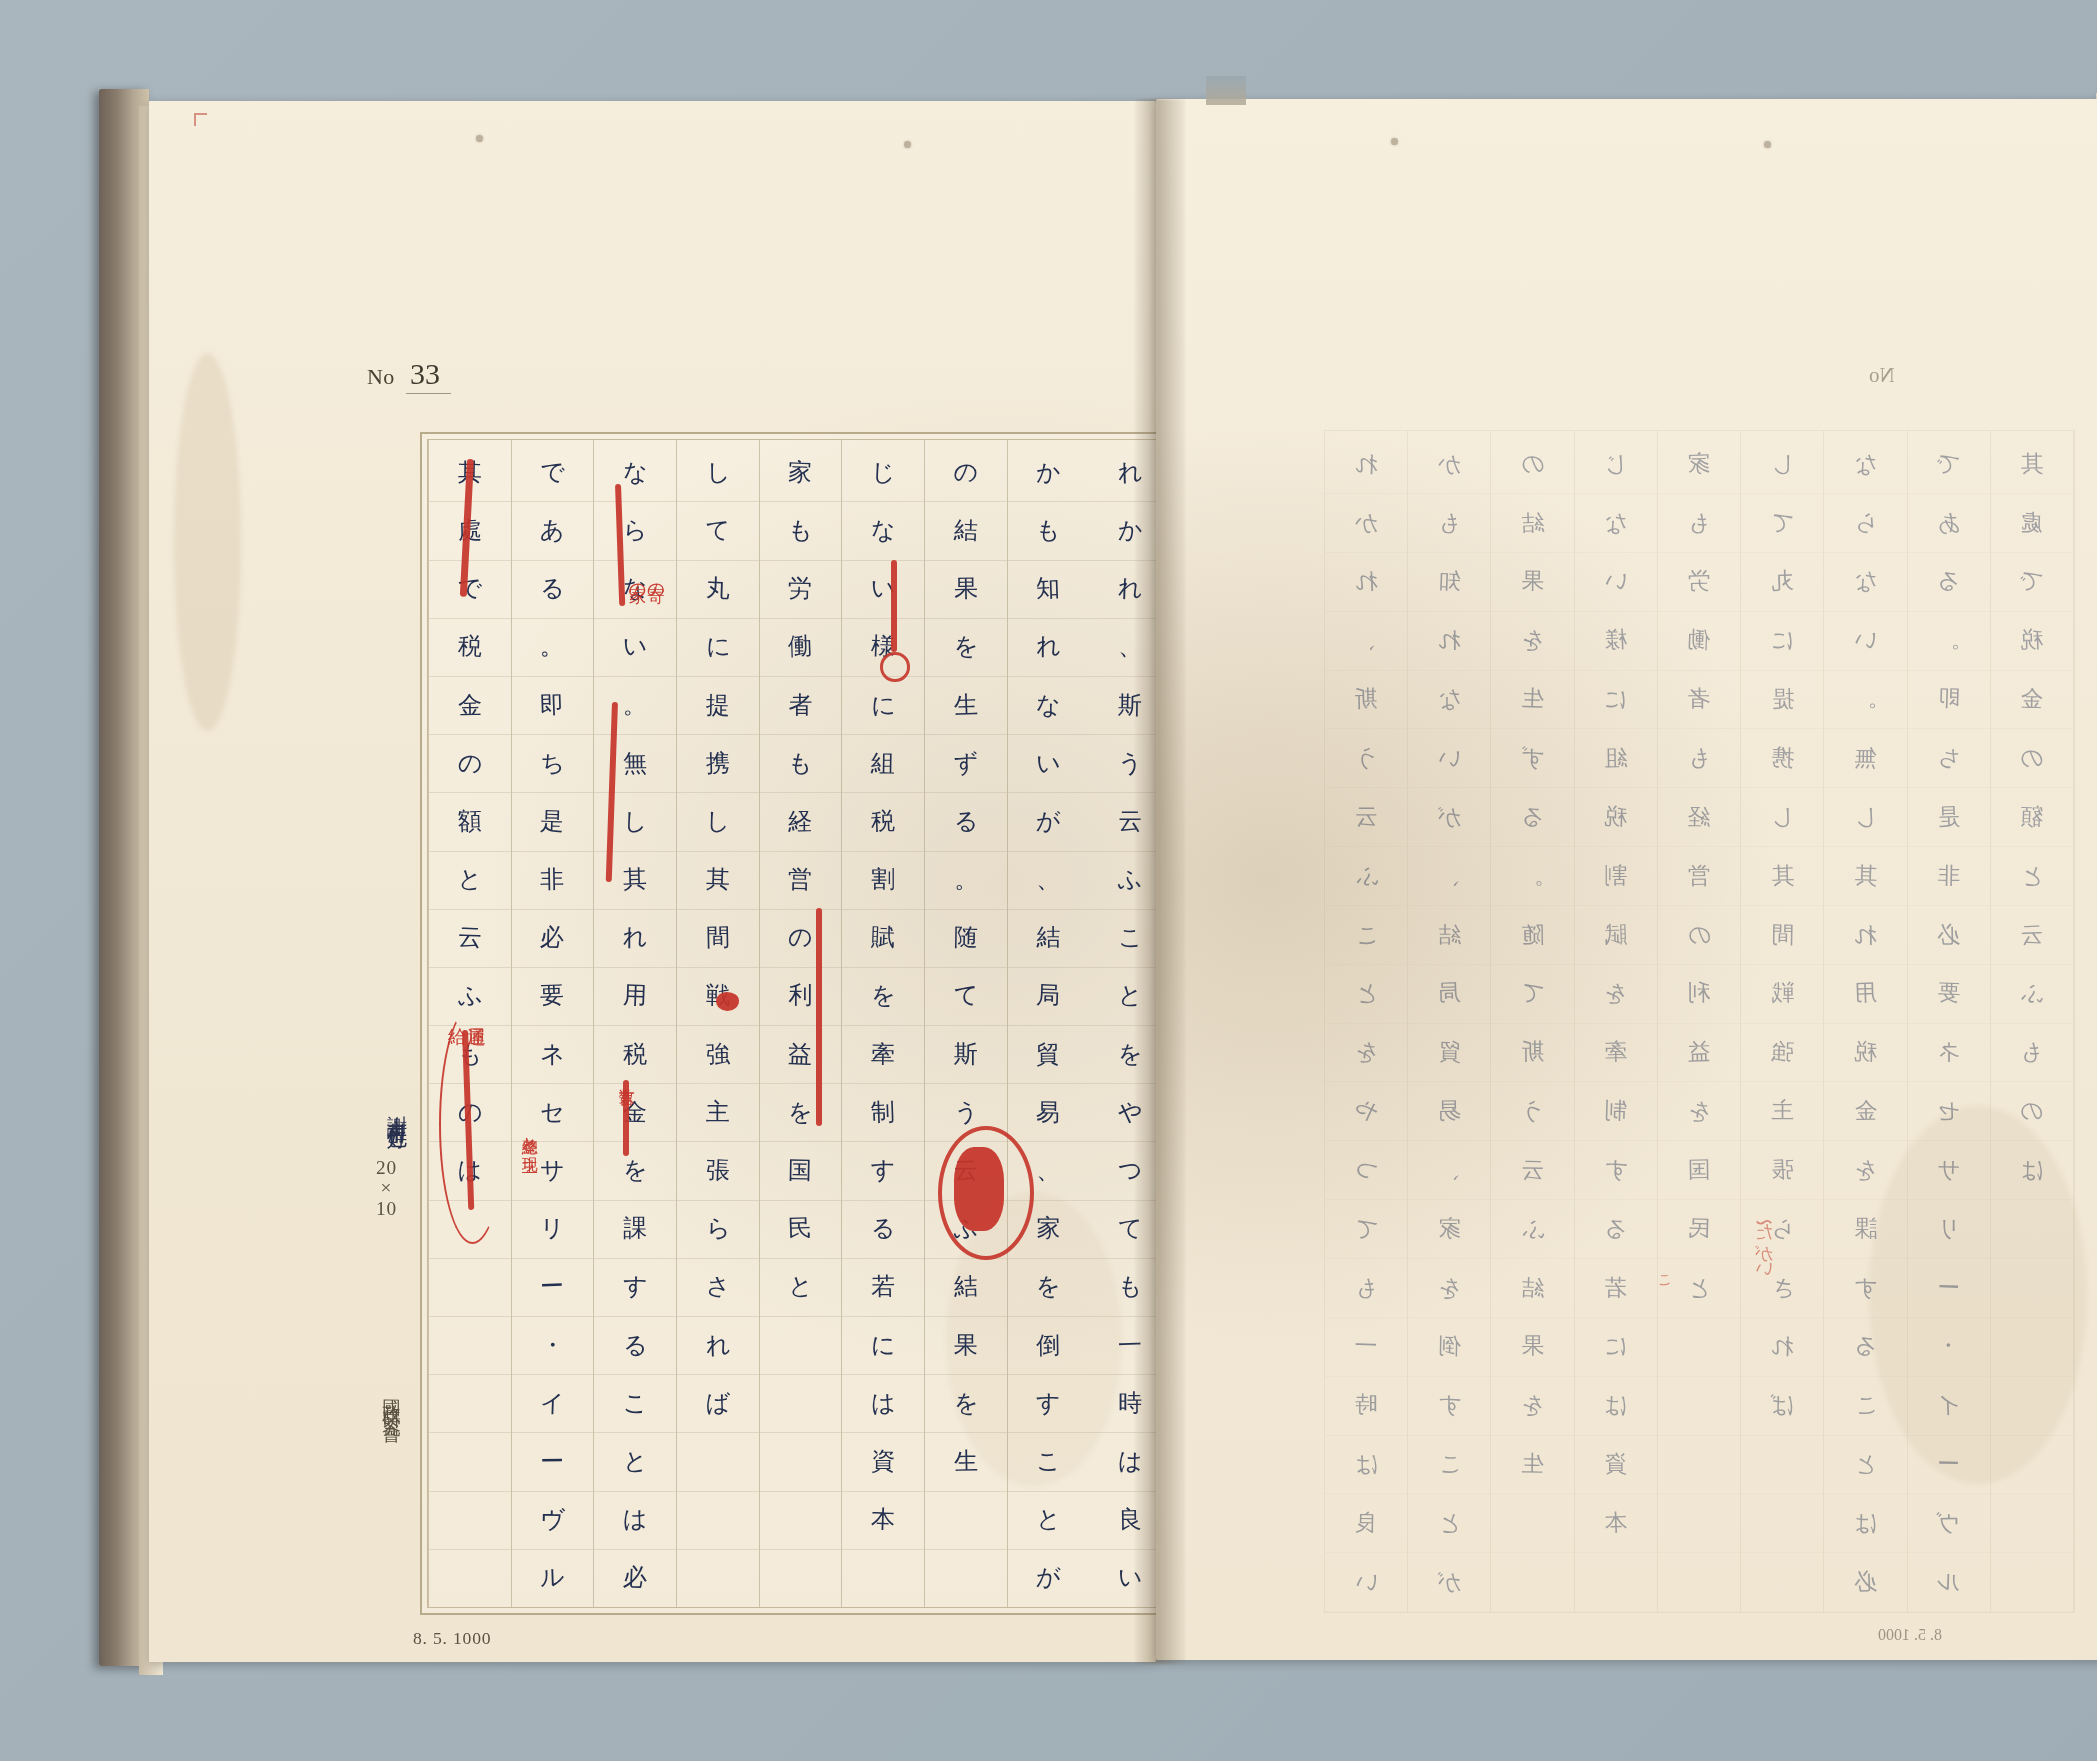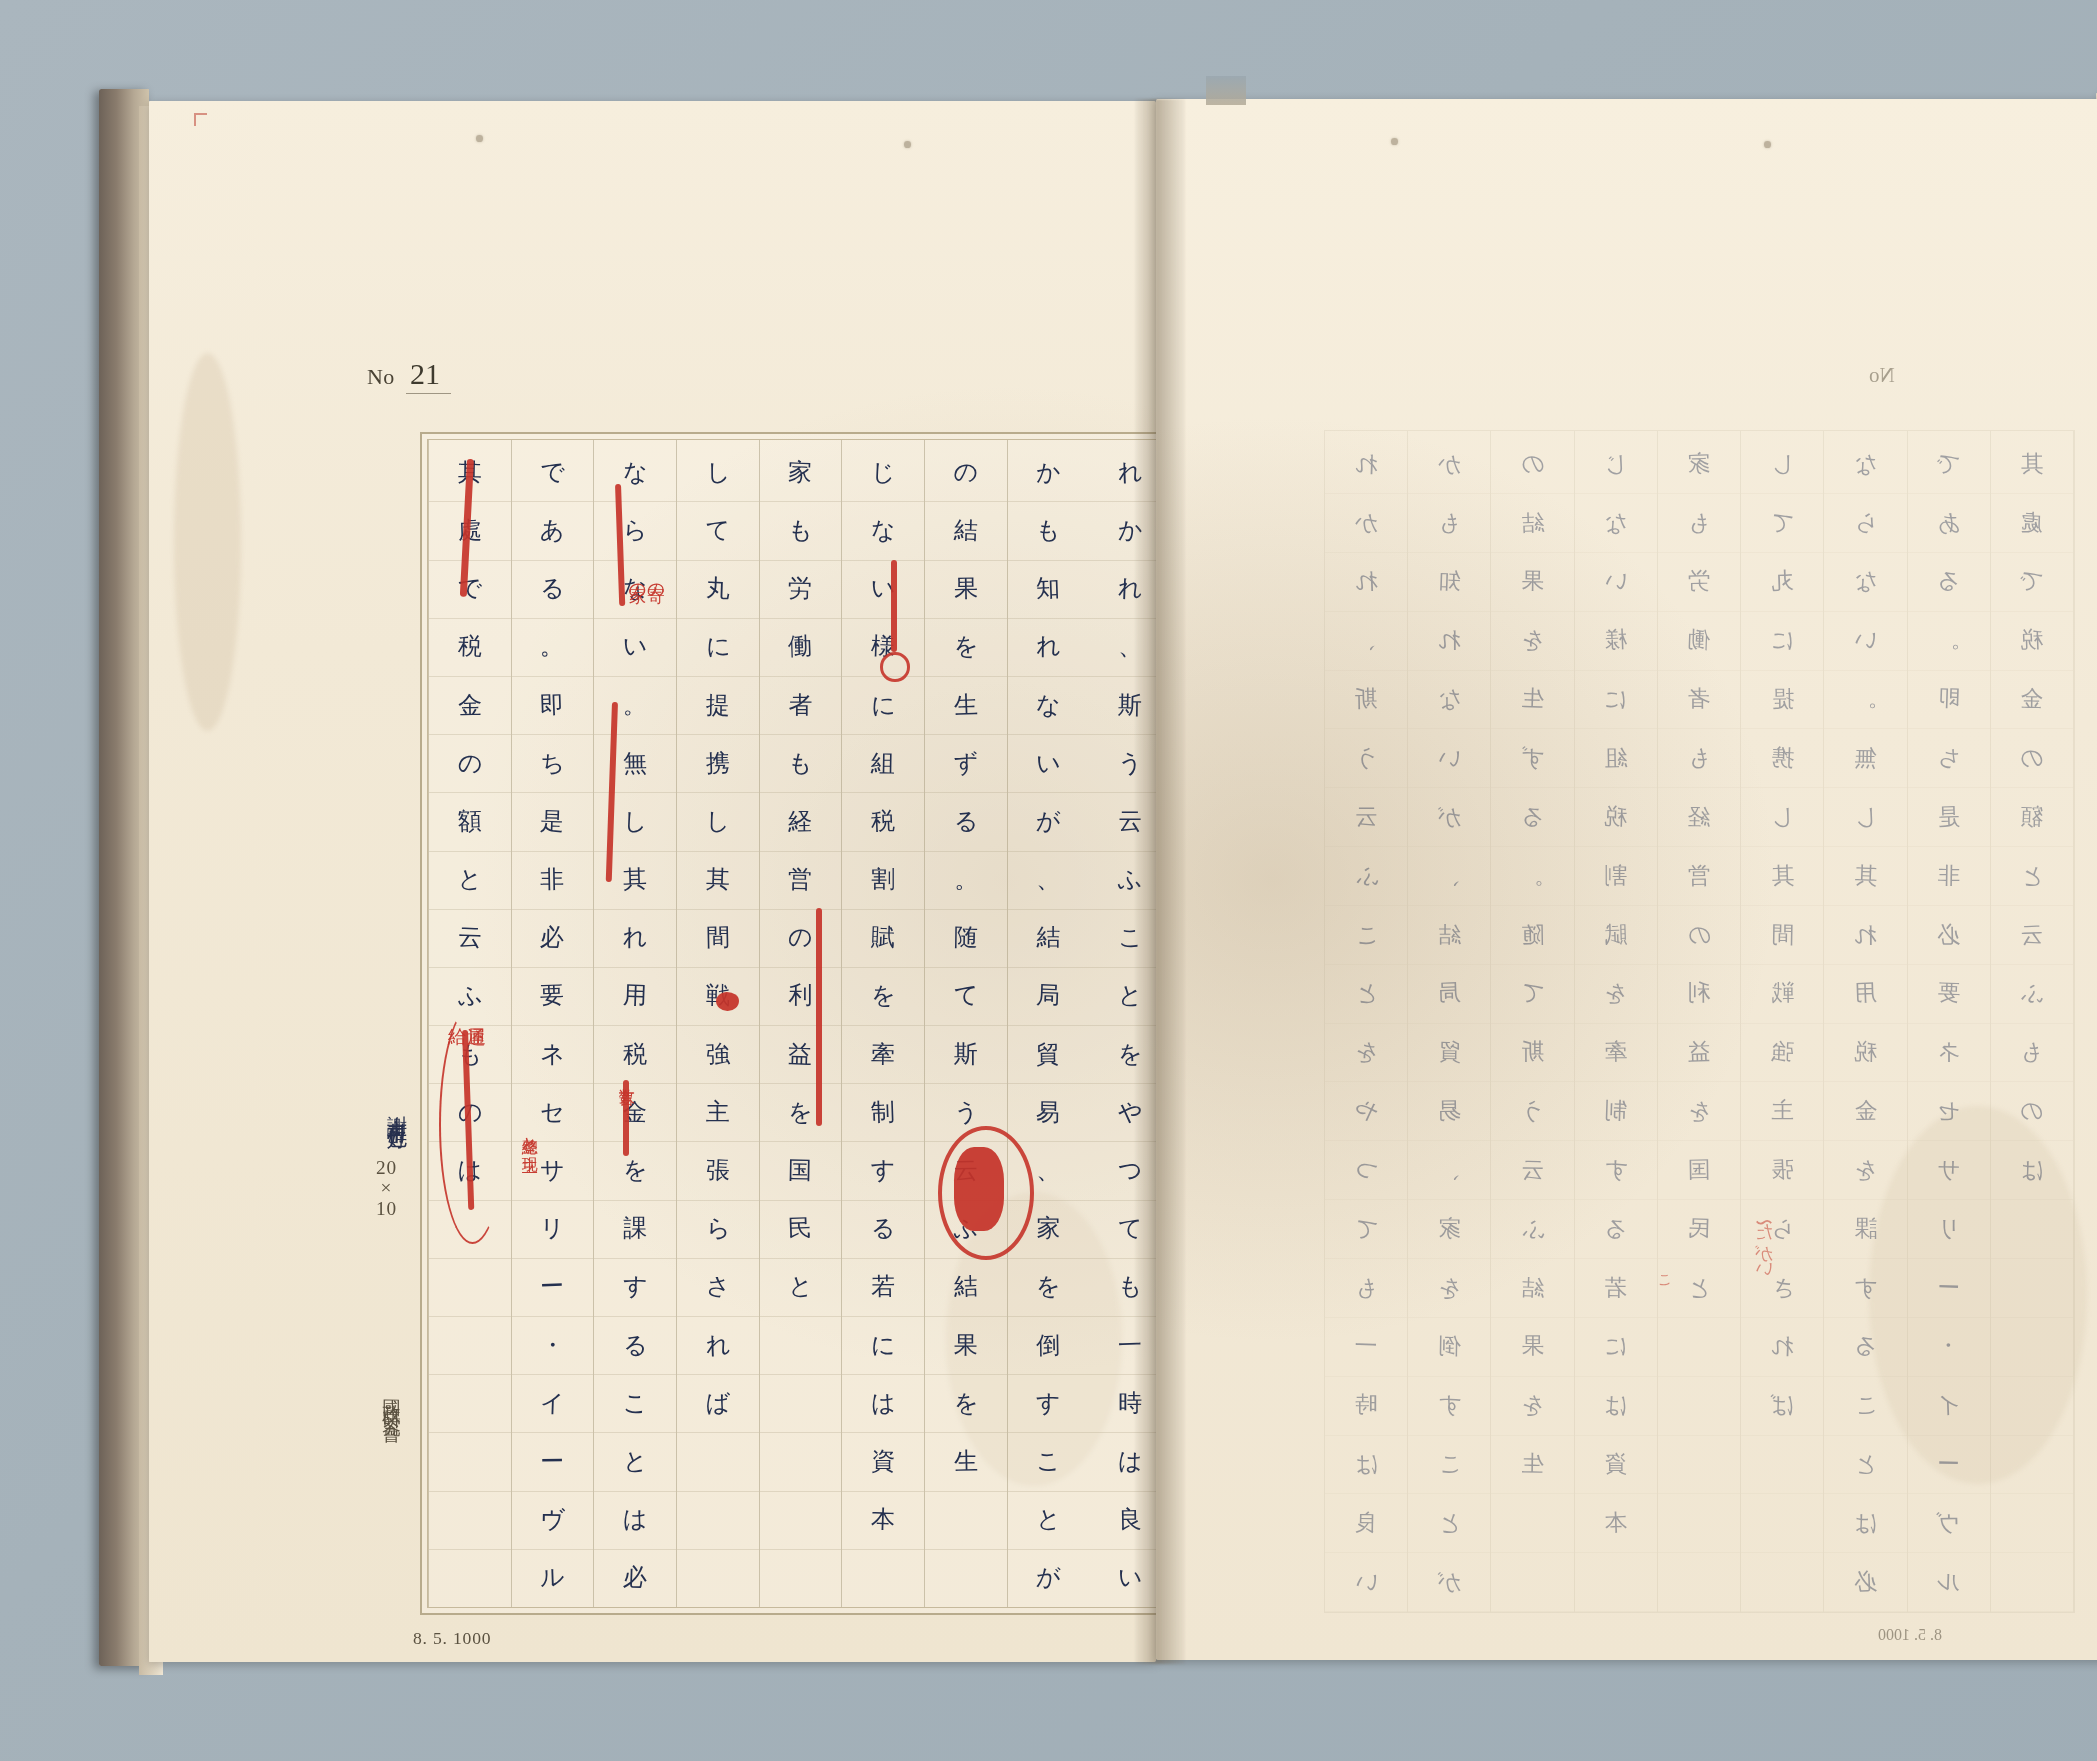--- a/index.html
+++ b/index.html
@@ -359,21 +359,21 @@
 
       <div class="corner-mark" style="left:45px; top:11.7px;"></div>
       <div class="punch" style="left:327px; top:34px;"></div>
       <div class="punch" style="left:755px; top:40px;"></div>
 
       <div class="edge-stain" style="left:25px; top:252px; width:67px; height:378px; background:rgba(188,166,128,0.20);"></div>
       <div class="edge-stain" style="left:797px; top:1091px; width:176px; height:294px; background:rgba(190,170,132,0.16);"></div>
 
       <div class="page-head" style="left:218px; top:256px;">
         <span class="no-label">No</span>
-        <span class="no-value">21</span>
+        <span class="no-value">33</span>
       </div>
 
       <div class="sheet-ratio">20<br>×<br>10</div>
       <div class="sheet-publisher">國政研究會</div>
       <div class="sheet-code">8. 5. 1000</div>
 
       <div class="outside-col" style="left:235px; top:998px; font-size:20px;">謝上市村引也好</div>
 
       <div class="genko">
         <div class="genko-inner" id="grid">

